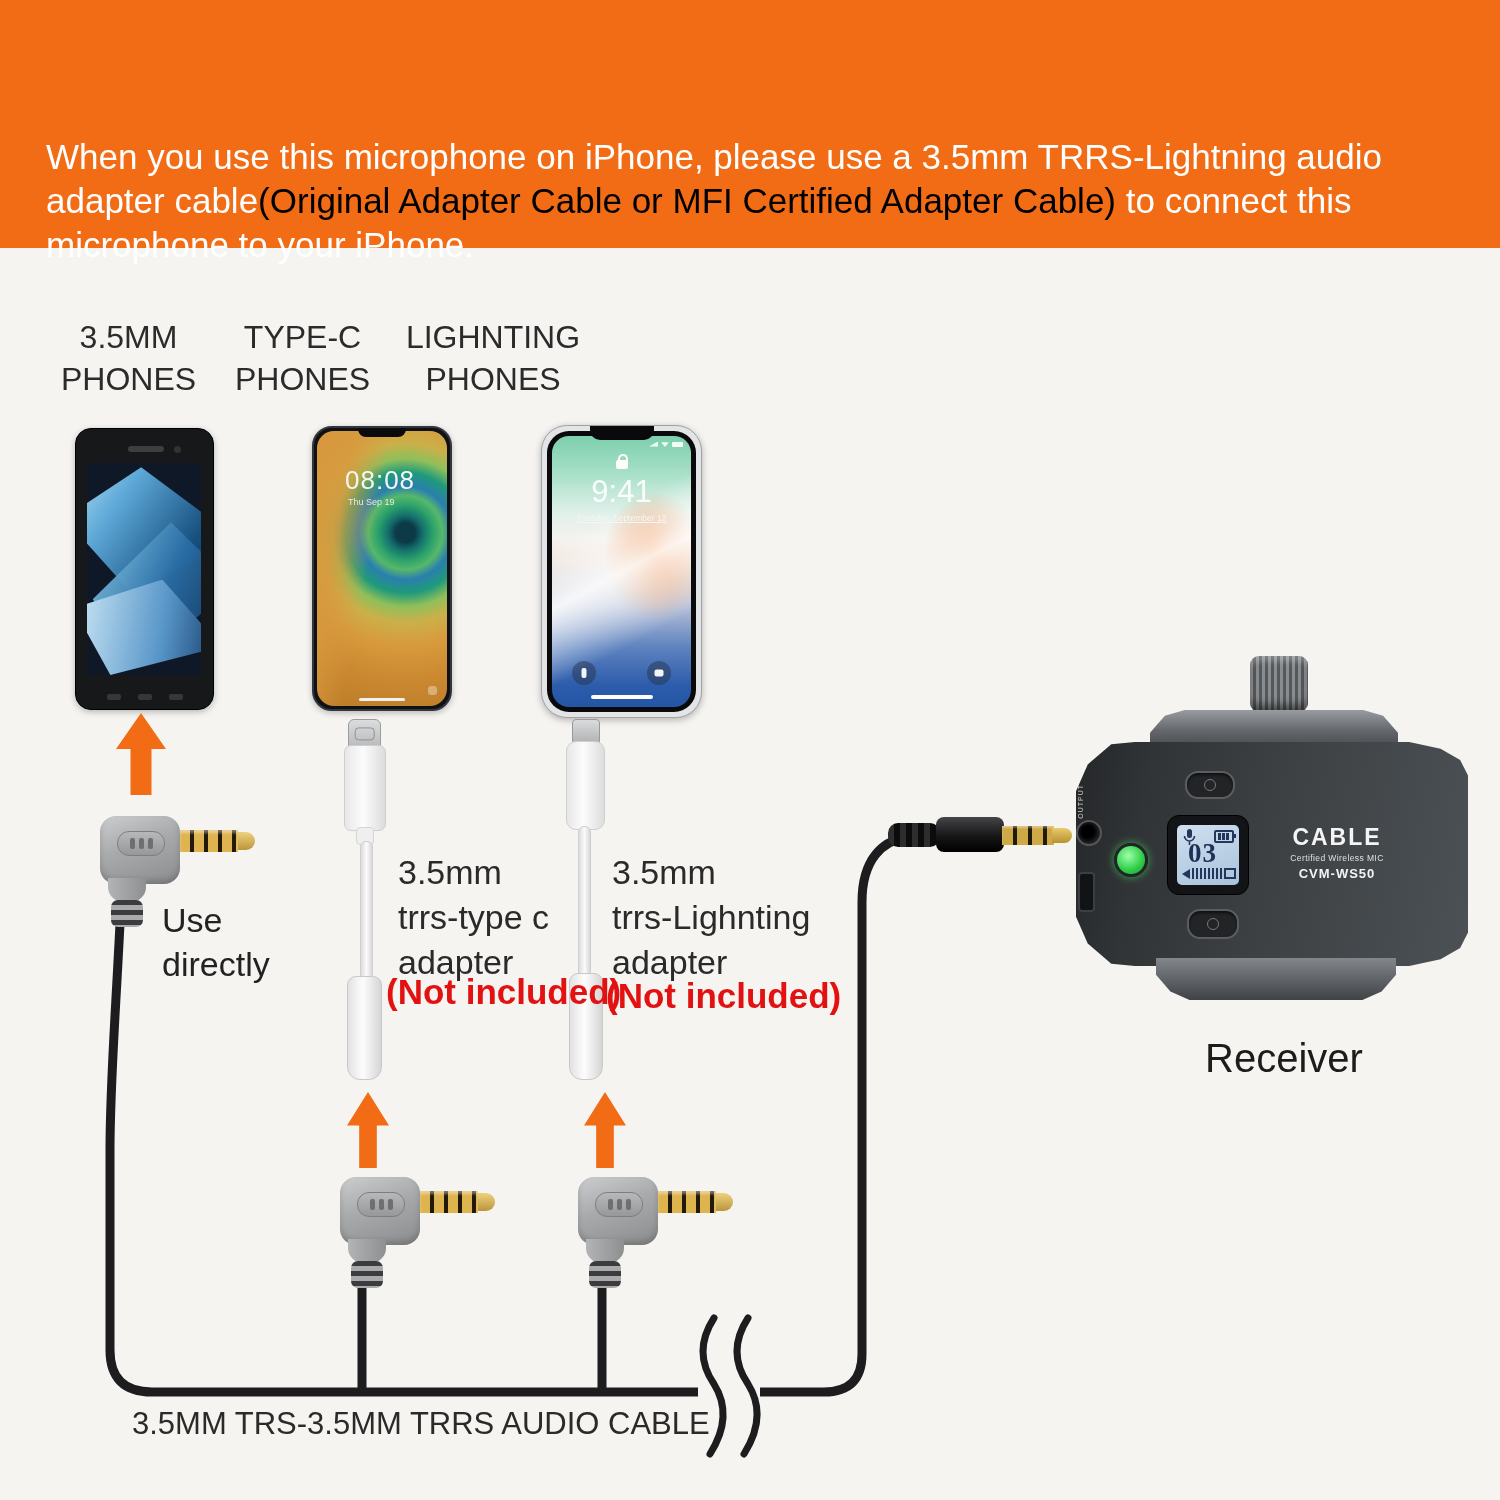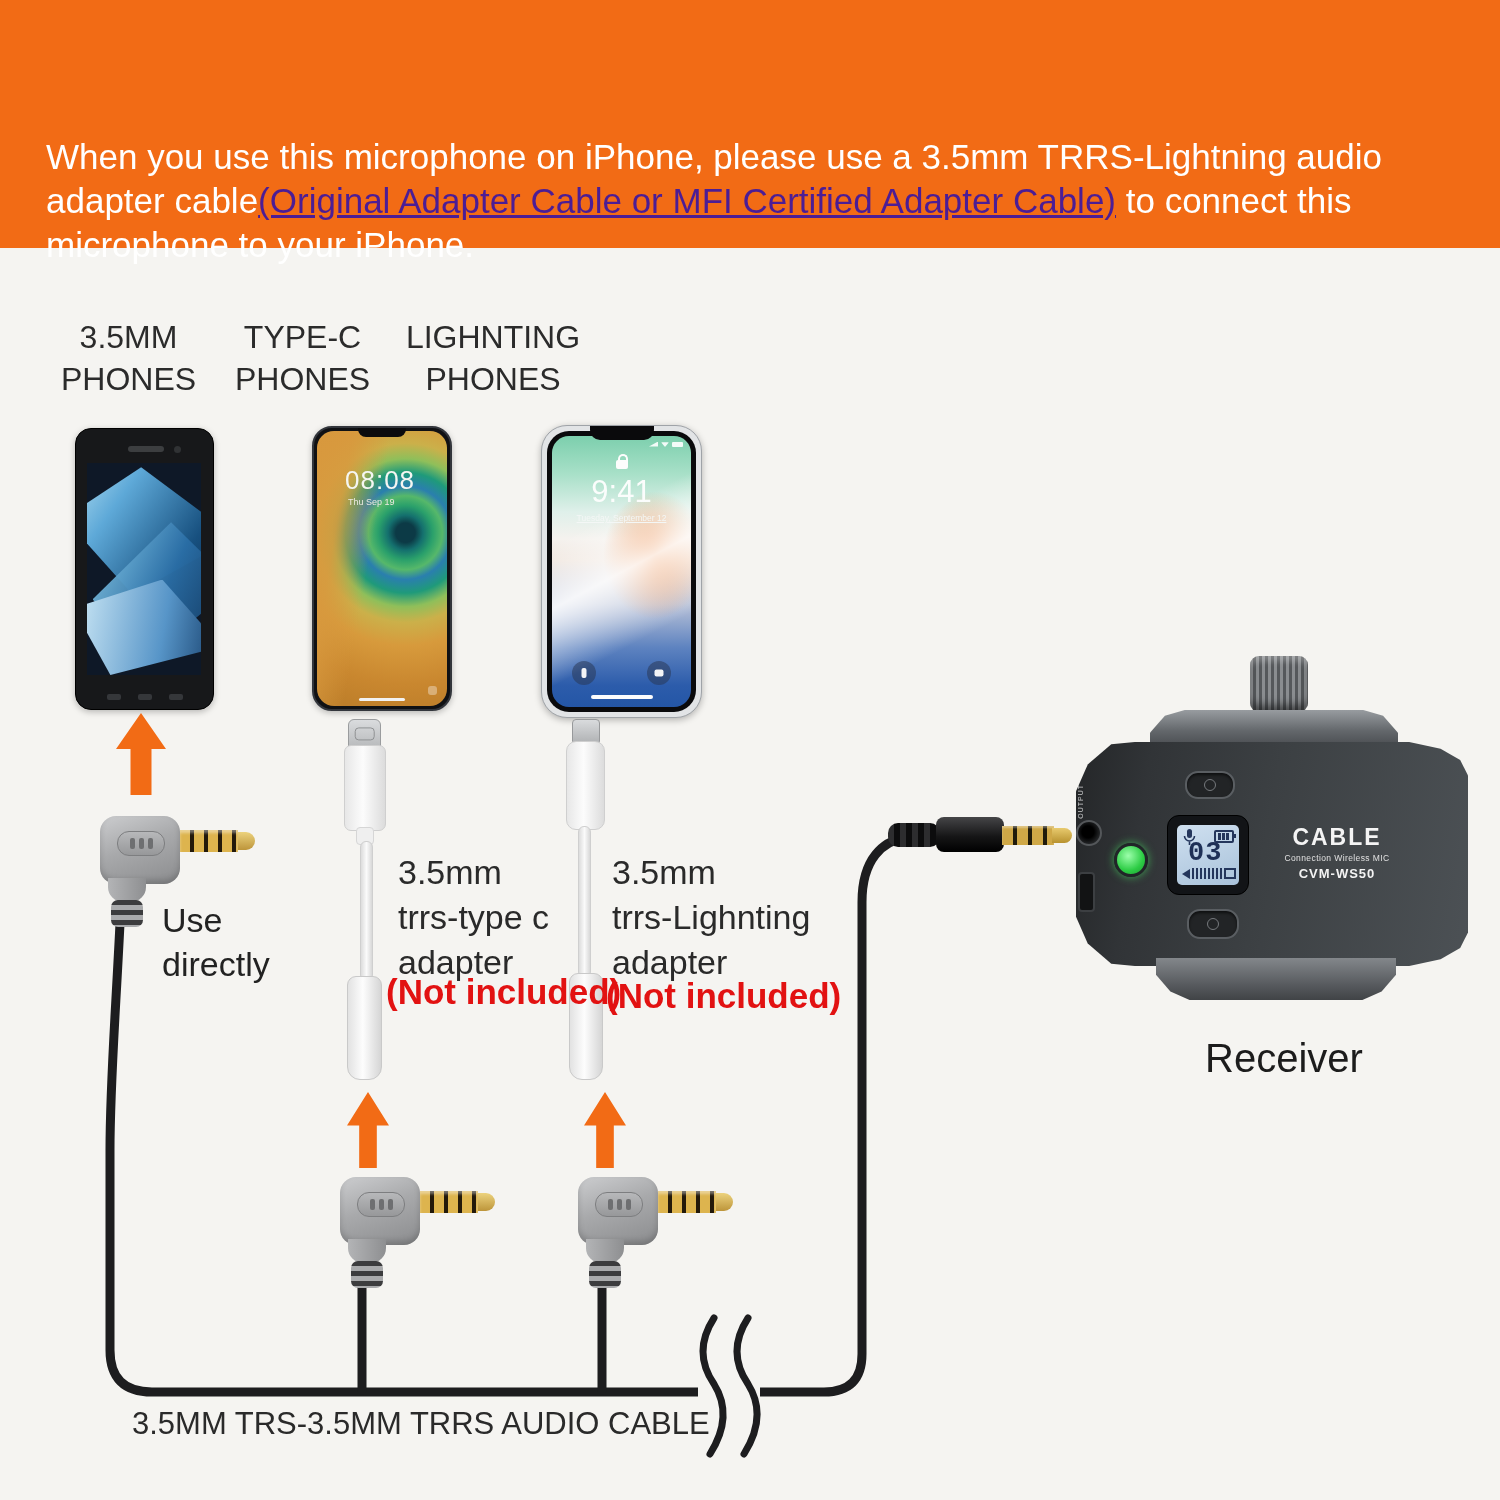--- a/index.html
+++ b/index.html
@@ -6,21 +6,21 @@
   body{width:1500px;height:1500px;position:relative;overflow:hidden;
        background:#f5f4f1;font-family:"Liberation Sans",sans-serif;}
   .abs{position:absolute;}
 
   
   .header{left:0;top:0;width:1500px;height:248px;background:#f26b15;z-index:4;}
   .header h1{margin:0;position:absolute;left:46px;top:18px;font-size:62px;font-weight:700;
              letter-spacing:-1px;color:#ffffff;text-shadow:3px 3px 2px rgba(90,45,10,.35);}
   .header .body-copy{position:absolute;left:46px;top:100px;width:1424px;
              font-size:35px;line-height:44px;color:#ffffff;}
-  .header .body-copy .dark{color:#4c1d95;text-decoration:underline;}
+  .header .body-copy .dark{color:#000000;}
 
   
   .col-label{top:316px;text-align:center;font-size:32px;font-weight:500;
              color:#2b2b2b;line-height:42px;z-index:3;}
 
   
   .phone{z-index:3;}
   .phone1{left:75px;top:428px;width:137px;height:280px;background:#17181a;
           border:1px solid #000;border-radius:16px;box-shadow:0 2px 6px rgba(0,0,0,.25);}
   .phone1 .speaker{position:absolute;left:52px;top:17px;width:36px;height:6px;border-radius:3px;background:#3c3e40;}
@@ -150,21 +150,21 @@
   .rx-led{position:absolute;left:64px;top:203px;width:28px;height:28px;border-radius:50%;
       background:radial-gradient(circle at 40% 35%,#9cffab,#2ccc44 60%,#1d9932);
       border:3px solid #212528;box-shadow:0 0 8px rgba(70,230,100,.65);}
   .rx-lcd{position:absolute;left:117px;top:175px;width:80px;height:78px;border-radius:12px;
       background:#121417;border:1px solid #000;}
   .rx-lcd-screen{position:absolute;left:9px;top:9px;width:62px;height:60px;border-radius:5px;
       background:linear-gradient(160deg,#cfe0f0,#a9c2da);overflow:hidden;}
   .lcd-batt{position:absolute;right:5px;top:5px;width:16px;height:9px;border:2px solid #24365c;border-radius:2px;}
   .lcd-batt::after{content:"";position:absolute;right:-4px;top:2px;width:2px;height:4px;background:#24365c;}
   .lcd-batt i{position:absolute;top:1px;bottom:1px;width:3px;background:#24365c;}
-  .lcd-digits{position:absolute;left:11px;top:13px;font-family:Liberation Mono, monospace;
+  .lcd-digits{position:absolute;left:11px;top:13px;font-family:Liberation Serif, serif;
       font-size:27px;font-weight:700;color:#1e3056;letter-spacing:1px;}
   .lcd-meter{position:absolute;left:5px;bottom:6px;display:flex;align-items:center;gap:2px;}
   .lcd-meter .tri{width:0;height:0;border-top:5px solid transparent;border-bottom:5px solid transparent;
       border-right:8px solid #24365c;}
   .lcd-meter .hatch{width:30px;height:11px;
       background:repeating-linear-gradient(90deg,#24365c 0 2px,transparent 2px 4px);}
   .lcd-meter .empty{width:12px;height:11px;border:2px solid #24365c;box-sizing:border-box;}
   .rx-btn{position:absolute;border-radius:13px;background:#222426;border:2px solid #5a5e62;
       box-shadow:inset 0 2px 3px rgba(0,0,0,.6);}
   .rx-btn i{position:absolute;left:50%;top:50%;transform:translate(-50%,-50%);
@@ -378,21 +378,21 @@
     </div>
   </div>
   <div class="rx-btn" style="left:135px;top:131px;width:46px;height:24px;">
       <i></i>
     </div>
   <div class="rx-btn" style="left:137px;top:269px;width:48px;height:26px;">
       <i></i>
     </div>
   <div class="rx-brand">
     <div class="logo">CABLE</div>
-    <div class="sub">Connection Wireless MIC</div>
+    <div class="sub">Certified Wireless MIC</div>
     <div class="model">CVM-WS50</div>
   </div>
   <div class="rx-clamp-bottom"></div>
 </div>
 
 <div class="abs splug-ridge"></div>
 <div class="abs splug-barrel"></div>
 <div class="abs splug-gold"></div>
 <div class="abs splug-tip"></div>
 

